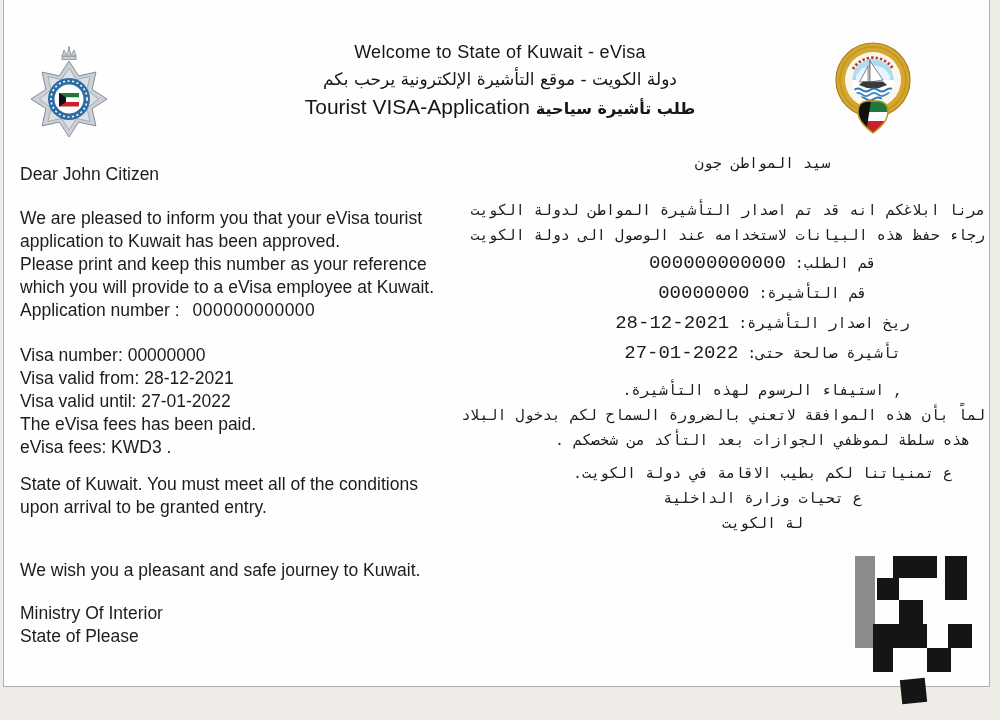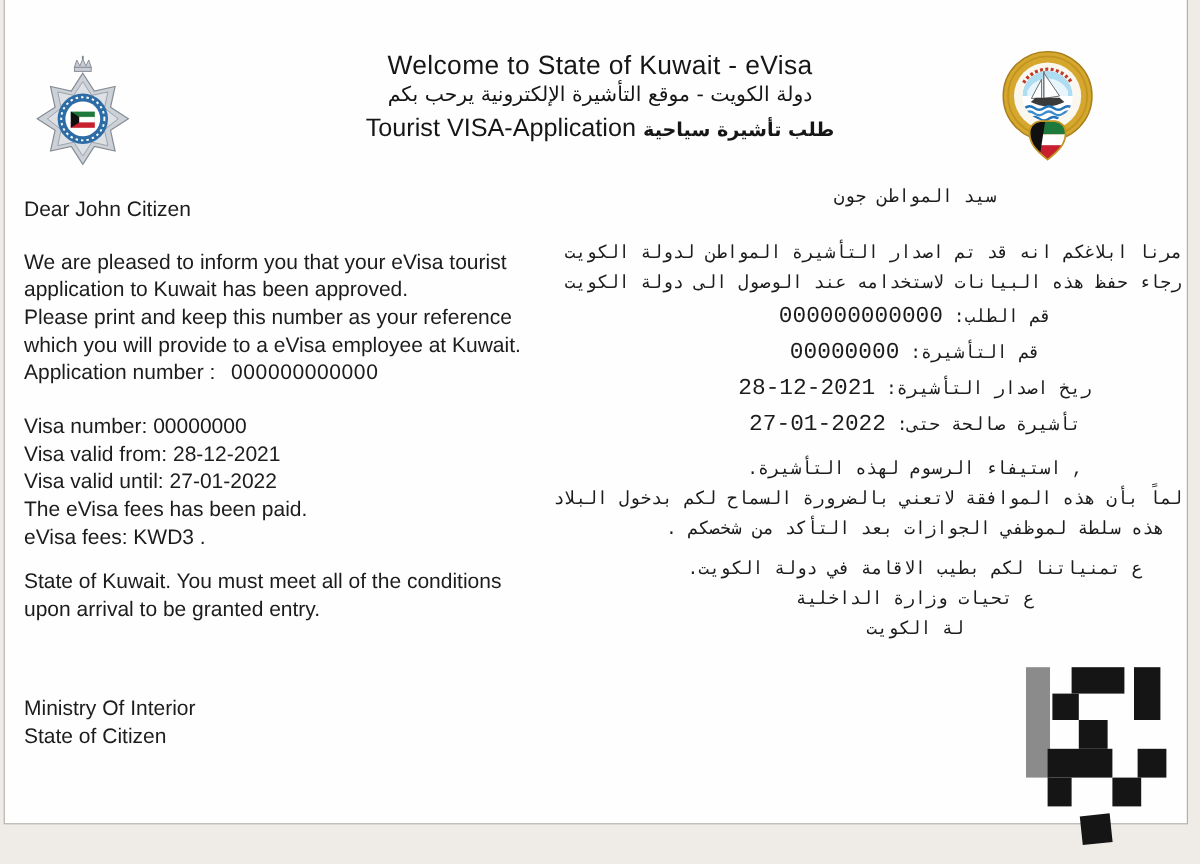--- a/index.html
+++ b/index.html
@@ -13,21 +13,21 @@
   }
   .canvas{position:absolute;left:0;top:0;width:1000px;height:720px;}
   .page{
     position:absolute;left:3px;top:-12px;width:987px;height:699px;
     background:#fefefe;
     border:1px solid #b3b0ab;
     box-sizing:border-box;
   }
   
   .header{position:absolute;left:0;top:0;width:1000px;text-align:center;}
-  .header-title{position:absolute;left:0;top:42px;width:1000px;font-size:22px;letter-spacing:.3px;color:#161616;}
+  .header-title{position:absolute;left:0;top:42px;width:1000px;font-size:18px;letter-spacing:.3px;color:#161616;}
   .header-sub{position:absolute;left:0;top:69px;width:1000px;font-size:17px;font-weight:400;direction:rtl;color:#161616;font-family:"DejaVu Sans",sans-serif;}
   .header-app{position:absolute;left:0;top:95px;width:1000px;font-size:21px;color:#161616;}
   .header-app .ar{font-size:16px;font-weight:700;font-family:"DejaVu Sans",sans-serif;margin-top:43px;}
   
   .en-col{position:absolute;left:20px;top:163px;width:476px;}
   .en-line{font-size:17.5px;line-height:23px;white-space:nowrap;}
   .sp21{height:21px;} .sp22{height:22px;} .sp14{height:14px;} .sp40{height:40px;} .sp20{height:20px;}
   .appnum-value{margin-left:13px;letter-spacing:.5px;}
   
   .ar-col{position:absolute;right:15px;top:152px;width:445px;direction:rtl;text-align:center;font-family:Liberation Mono, monospace;}
@@ -127,23 +127,24 @@
     <div class="sp22"></div>
     <div class="en-line">Visa number: 00000000</div>
     <div class="en-line">Visa valid from: 28-12-2021</div>
     <div class="en-line">Visa valid until: 27-01-2022</div>
     <div class="en-line">The eVisa fees has been paid.</div>
     <div class="en-line">eVisa fees: KWD3 .</div>
     <div class="sp14"></div>
     <div class="en-line">State of Kuwait. You must meet all of the conditions</div>
     <div class="en-line">upon arrival to be granted entry.</div>
     <div class="sp40"></div>
+    <div class="en-line">We wish you a pleasant and safe journey to Kuwait.</div>
     <div class="sp20"></div>
     <div class="en-line">Ministry Of Interior</div>
-    <div class="en-line">State of Citizen</div>
+    <div class="en-line">State of Please</div>
   </div>
 
   <div class="ar-col" dir="rtl">
     <div class="ar-line">سيد المواطن جون</div>
     <div class="sp22a"></div>
     <div class="ar-line">مرنا ابلاغكم انه قد تم اصدار التأشيرة المواطن لدولة الكويت</div>
     <div class="ar-line">رجاء حفظ هذه البيانات لاستخدامه عند الوصول الى دولة الكويت</div>
     <div class="ar-field">
       <span>قم الطلب:</span>
       <span class="val">000000000000</span>

